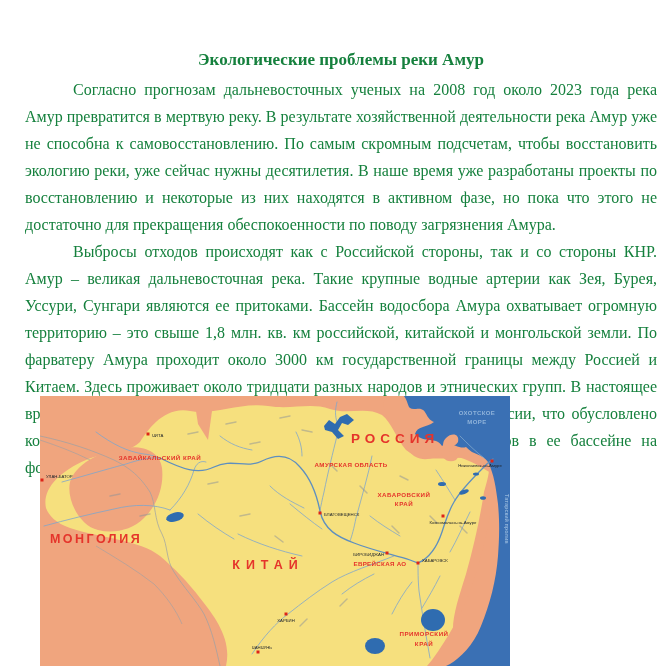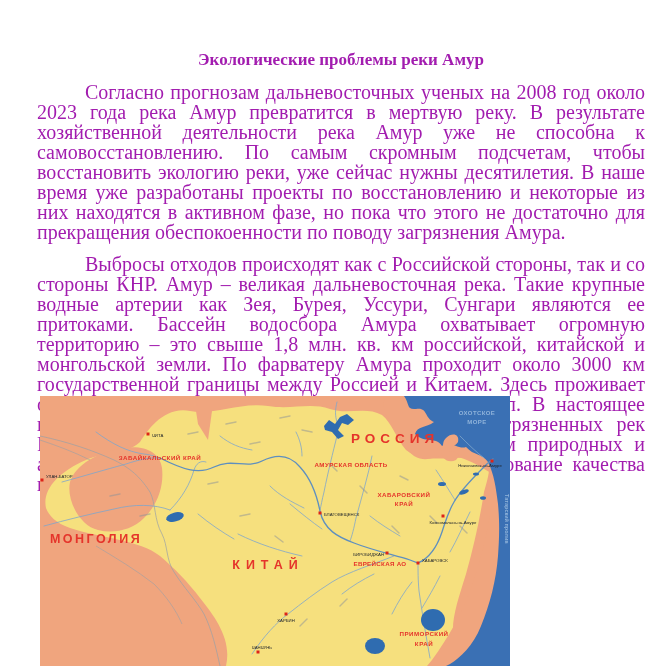--- a/index.html
+++ b/index.html
@@ -1,20 +1,20 @@
 <!DOCTYPE html>
 <html><head>
 <meta charset="utf-8">
 <style>
   html,body{margin:0;padding:0;background:#ffffff;}
   body{width:666px;height:666px;position:relative;overflow:hidden;}
-  .doc{position:absolute;left:25px;top:50px;width:632px;color:#a21caf;
+  .doc{position:absolute;left:25px;top:50px;width:632px;color:#15803d;
        font-family:"Liberation Serif","DejaVu Serif",serif;}
   .doc-title{text-align:center;font-weight:bold;font-size:17px;line-height:20px;margin:0 0 6px 0;}
-  .para{font-size:20px;line-height:20px;text-align:justify;text-indent:48px;margin:12px;}
+  .para{font-size:16px;line-height:27px;text-align:justify;text-indent:48px;margin:0;}
   .map-wrap{position:absolute;left:40px;top:396px;width:470px;height:350px;}
   svg{display:block;}
   .rg{font-family:"Liberation Sans","DejaVu Sans",sans-serif;font-weight:bold;fill:#E5342B;}
   .country{font-family:"Liberation Sans","DejaVu Sans",sans-serif;font-weight:bold;fill:#E5342B;}
   .sealbl{font-family:"Liberation Sans","DejaVu Sans",sans-serif;font-weight:bold;fill:#8FB3DA;}
   .citylbl{font-family:"Liberation Sans","DejaVu Sans",sans-serif;fill:#20242a;}
 </style>
 </head>
 <body>
 

